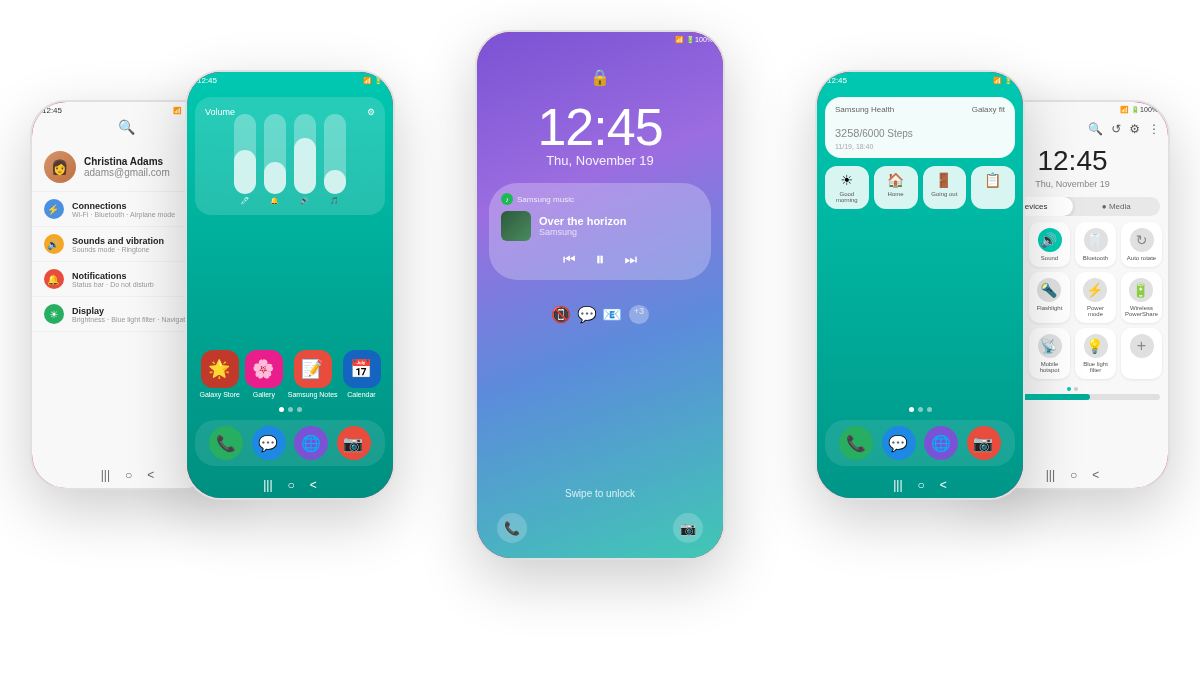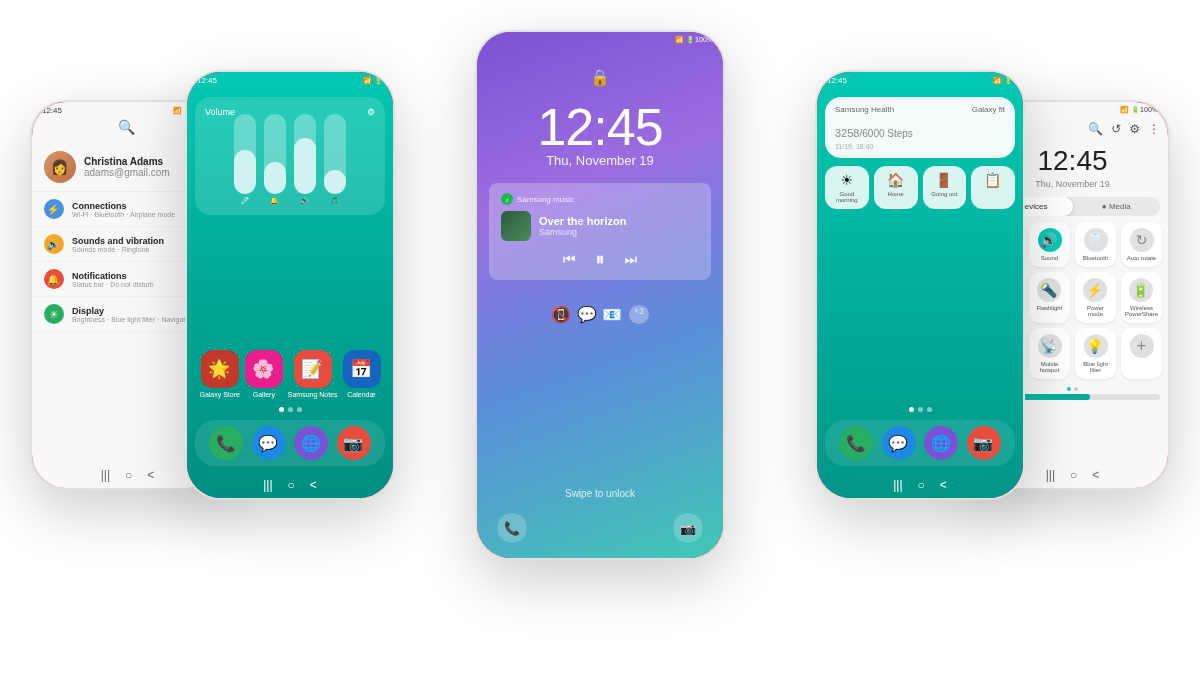--- a/index.html
+++ b/index.html
@@ -355,21 +355,21 @@
 
     .lock-date {
       font-size: 13px;
       color: rgba(255,255,255,0.9);
       margin-top: -4px;
     }
 
     .music-notification {
       background: rgba(255,255,255,0.25);
       backdrop-filter: blur(20px);
-      border-radius: 8px;
+      border-radius: 28px;
       padding: 10px 12px;
       margin: 15px 12px;
       width: calc(100% - 24px);
     }
 
     .music-app-name {
       font-size: 8px;
       color: rgba(255,255,255,0.8);
       display: flex;
       align-items: center;

